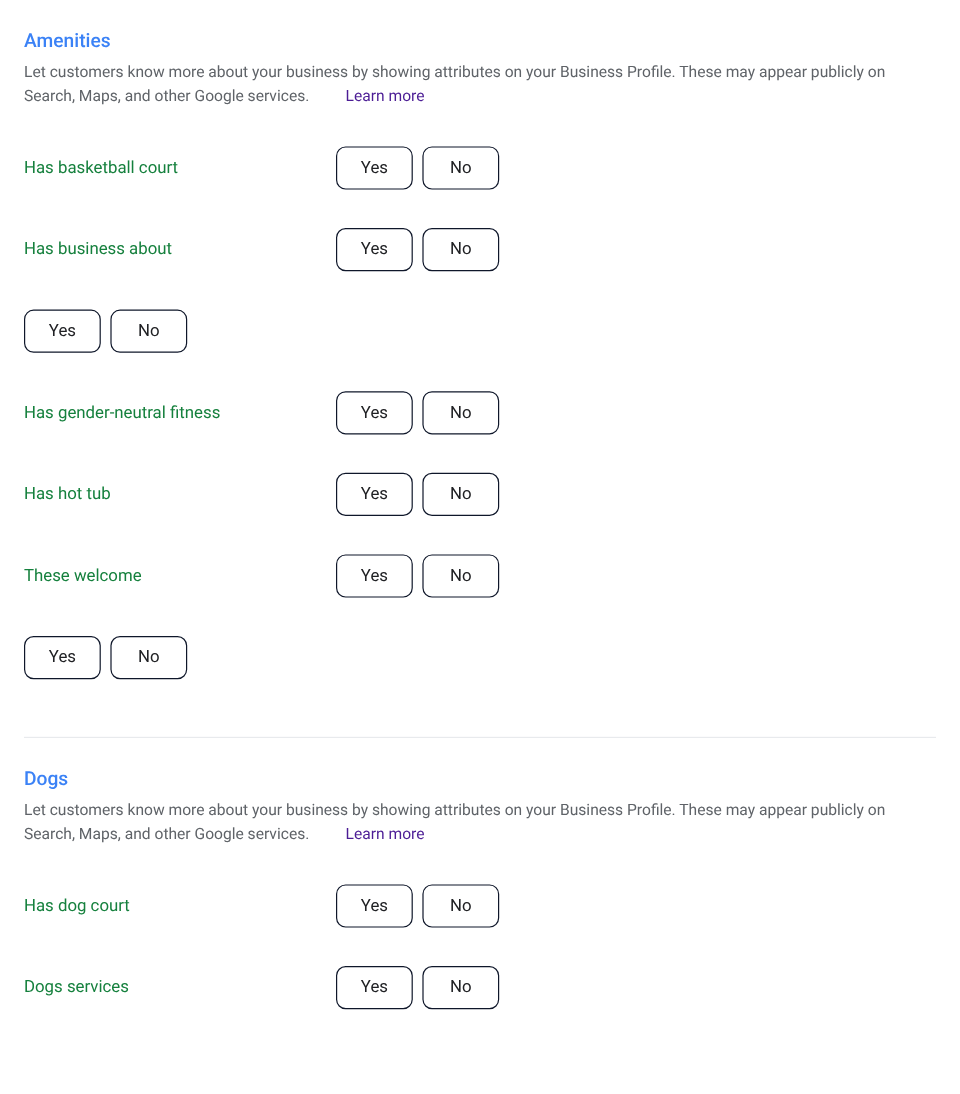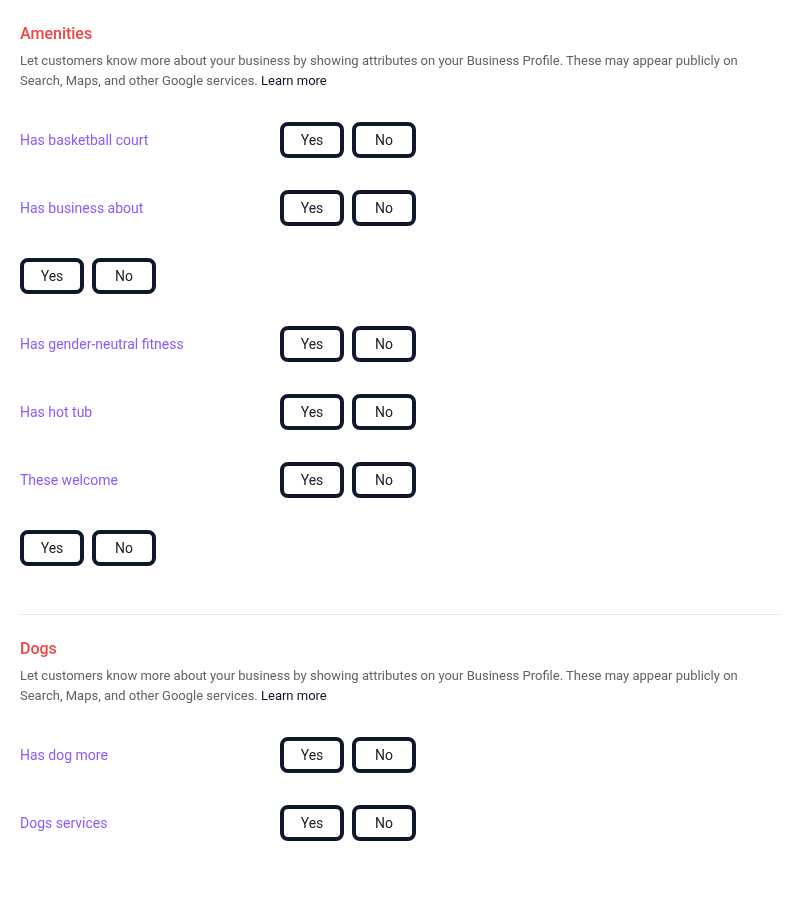--- a/index.html
+++ b/index.html
@@ -18,68 +18,69 @@
       padding: 24px 20px;
     }
 
     .section {
       margin-bottom: 32px;
     }
 
     .section-title {
       font-size: 16px;
       font-weight: 500;
-      color: #ef4444;
+      color: #3b82f6;
       margin-bottom: 8px;
     }
 
     .section-description {
       font-size: 13px;
       color: #5f6368;
       line-height: 1.5;
       margin-bottom: 8px;
       max-width: 760px;
     }
 
     .section-description a {
-      color: #0f172a;
+      color: #4c1d95;
       text-decoration: none;
+      margin-left: 27px;
     }
 
     .attribute-list {
       margin-top: 16px;
     }
 
     .attribute-row {
       display: flex;
       align-items: center;
       padding: 16px 0;
       border-bottom: none;
     }
 
     .attribute-label {
       font-size: 14px;
-      color: #8b5cf6;
+      color: #15803d;
       width: 260px;
       flex-shrink: 0;
     }
 
     .button-group {
       display: flex;
       gap: 8px;
     }
 
     .toggle-btn {
       display: inline-flex;
       align-items: center;
       justify-content: center;
       min-width: 64px;
       height: 36px;
       padding: 0 16px;
-      border: 4px solid #0f172a;
+      border: 1px solid #0f172a;
       border-radius: 8px;
       background: #fff;
       color: #202124;
       font-size: 14px;
       font-family: inherit;
       cursor: pointer;
       transition: background 0.15s, border-color 0.15s;
     }
 
     .divider {
@@ -162,21 +163,21 @@
 <div class="section">
   <div class="section-title">Dogs</div>
   <div class="section-description">
     <span>Let customers know more about your business by showing attributes on your Business Profile. These may appear publicly on Search, Maps, and other Google services.</span>
     <a href="#">Learn more</a>
   </div>
 
   <div class="attribute-list">
 
     <div class="attribute-row">
-      <span class="attribute-label">Has dog more</span>
+      <span class="attribute-label">Has dog court</span>
       <div class="button-group">
         <button class="toggle-btn">Yes</button>
         <button class="toggle-btn">No</button>
       </div>
     </div>
 
     <div class="attribute-row">
       <span class="attribute-label">Dogs services</span>
       <div class="button-group">
         <button class="toggle-btn">Yes</button>

